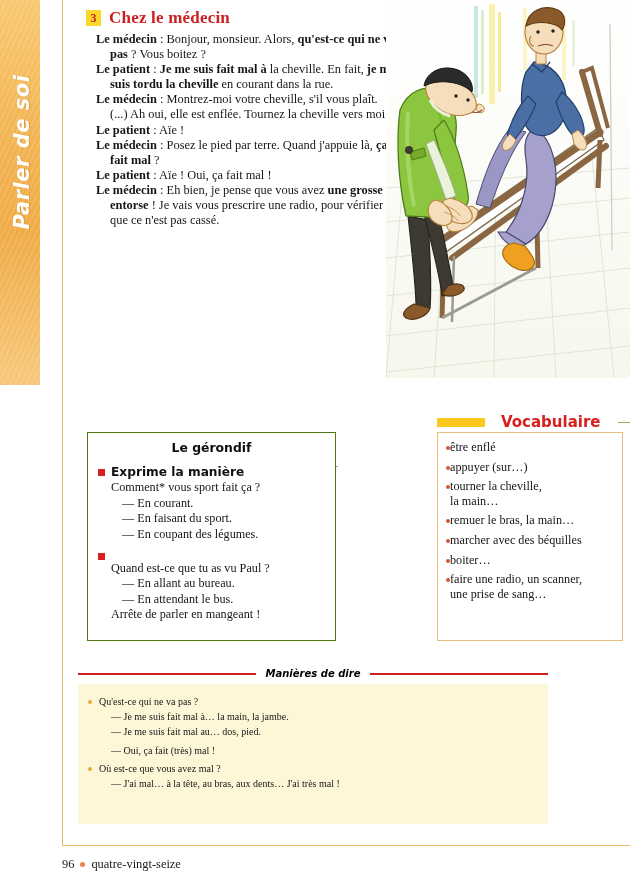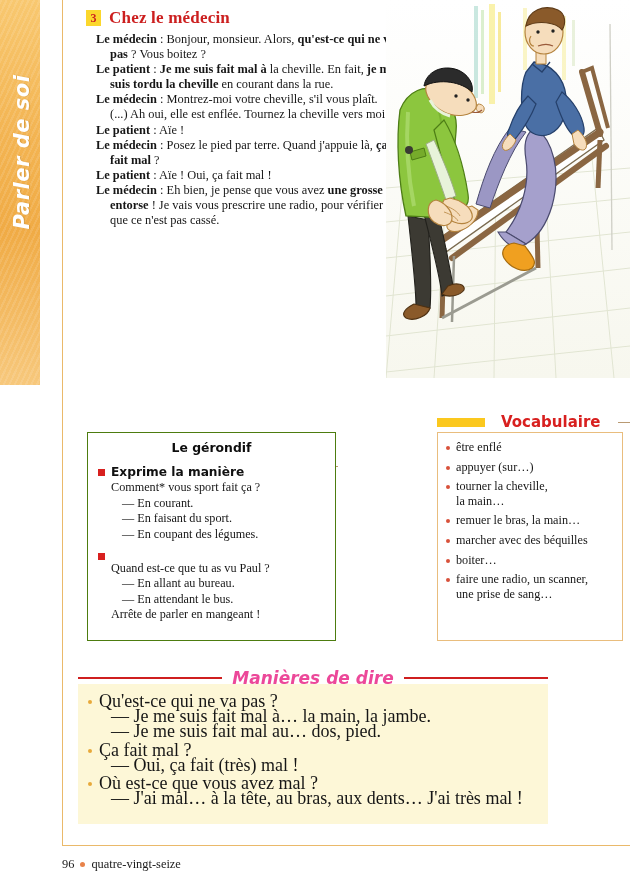--- a/index.html
+++ b/index.html
@@ -95,35 +95,35 @@
   .gr-foot{margin:1px 0 0 13px;}
   .gr-sep{height:7px;}
 
   #vocab-head{position:absolute;left:437px;top:413px;width:193px;gap:8px;}
   #vocab-box{
     position:absolute;left:437px;top:432px;width:186px;height:209px;
     background:#ffffff;border:1px solid #e9bd7d;box-sizing:border-box;
     font-family:"Liberation Serif", serif;font-size:12.2px;line-height:14.6px;color:#161616;
     padding:7px 6px 0 8px;
   }
-  .vc-item{display:flex;align-items:flex-start;gap:6px;margin-bottom:5px;}
+  .vc-item{display:flex;align-items:flex-start;margin-bottom:5px;}
   .vc-dot{width:4px;height:4px;border-radius:50%;background:#d8513a;flex:0 0 4px;margin-top:6px;}
   .vc-txt{flex:1;}
 
   
   #md-head{position:absolute;left:78px;top:668px;width:470px;display:flex;align-items:center;}
   .md-rule{height:2px;background:#cf1f1f;flex:1;}
   #md-title{
-    font-family:"DejaVu Sans", sans-serif;font-style:italic;font-weight:bold;font-size:17px;
-    color:#ec4899;white-space:nowrap;padding:0 10px;
+    font-family:"DejaVu Sans", sans-serif;font-style:italic;font-weight:bold;font-size:10px;
+    color:#000000;white-space:nowrap;padding:0 10px;
   }
   #md-box{
     position:absolute;left:78px;top:684px;width:470px;height:140px;
     background:#fdf7d7;box-sizing:border-box;padding:10px 10px 0 10px;
-    font-family:"Liberation Serif", serif;font-size:18px;line-height:15.2px;color:#161616;
+    font-family:"Liberation Serif", serif;font-size:10px;line-height:15.2px;color:#161616;
   }
   .md-group{margin-bottom:3px;}
   .md-q{display:flex;align-items:flex-start;gap:7px;}
   .md-dot{width:4px;height:4px;border-radius:50%;background:#e8a93a;flex:0 0 4px;margin-top:6px;}
   .md-a{margin-left:23px;}
 
   
   #footer{
     position:absolute;left:62px;top:857px;display:flex;align-items:center;gap:6px;
     font-family:"Liberation Serif", serif;font-size:12.4px;color:#1b1b1b;
@@ -358,24 +358,20 @@
   <div id="md-box">
       <div class="md-group">
         <div class="md-q">
           <span class="md-dot"></span>
           <span>Qu'est-ce qui ne va pas ?</span>
         </div>
         <div class="md-a">— Je me suis fait mal à… la main, la jambe.</div>
         <div class="md-a">— Je me suis fait mal au… dos, pied.</div>
       </div>
       <div class="md-group">
-        <div class="md-q">
-          <span class="md-dot"></span>
-          <span>Ça fait mal ?</span>
-        </div>
         <div class="md-a">— Oui, ça fait (très) mal !</div>
       </div>
       <div class="md-group">
         <div class="md-q">
           <span class="md-dot"></span>
           <span>Où est-ce que vous avez mal ?</span>
         </div>
         <div class="md-a">— J'ai mal… à la tête, au bras, aux dents… J'ai très mal !</div>
       </div>
     </div>

